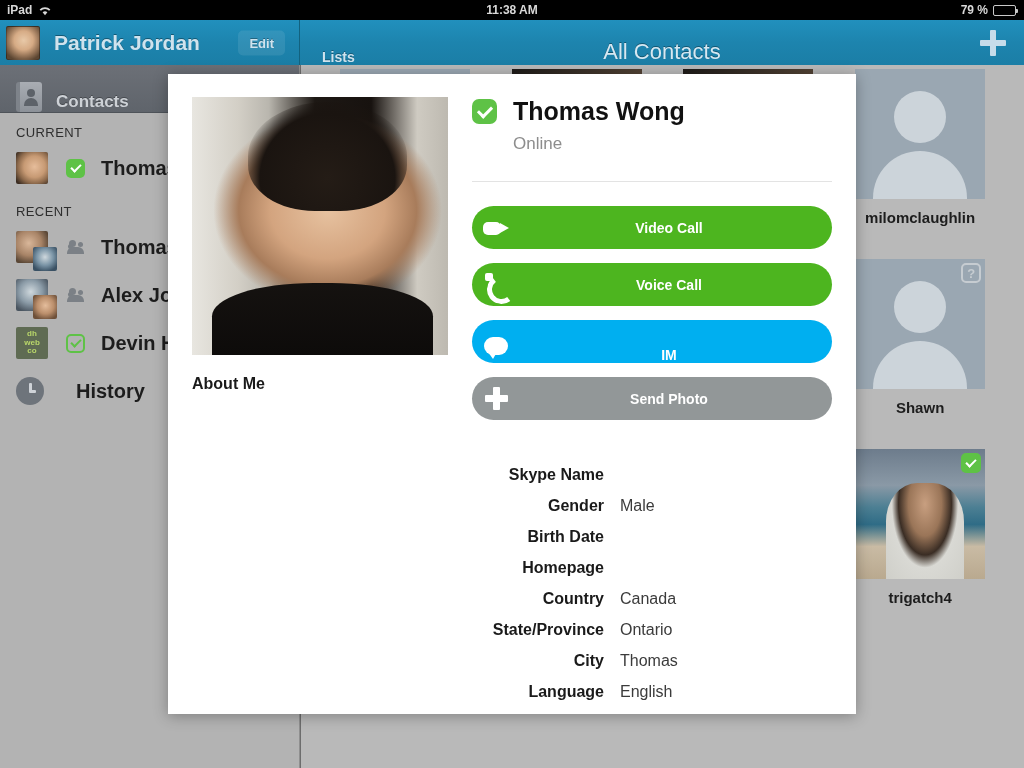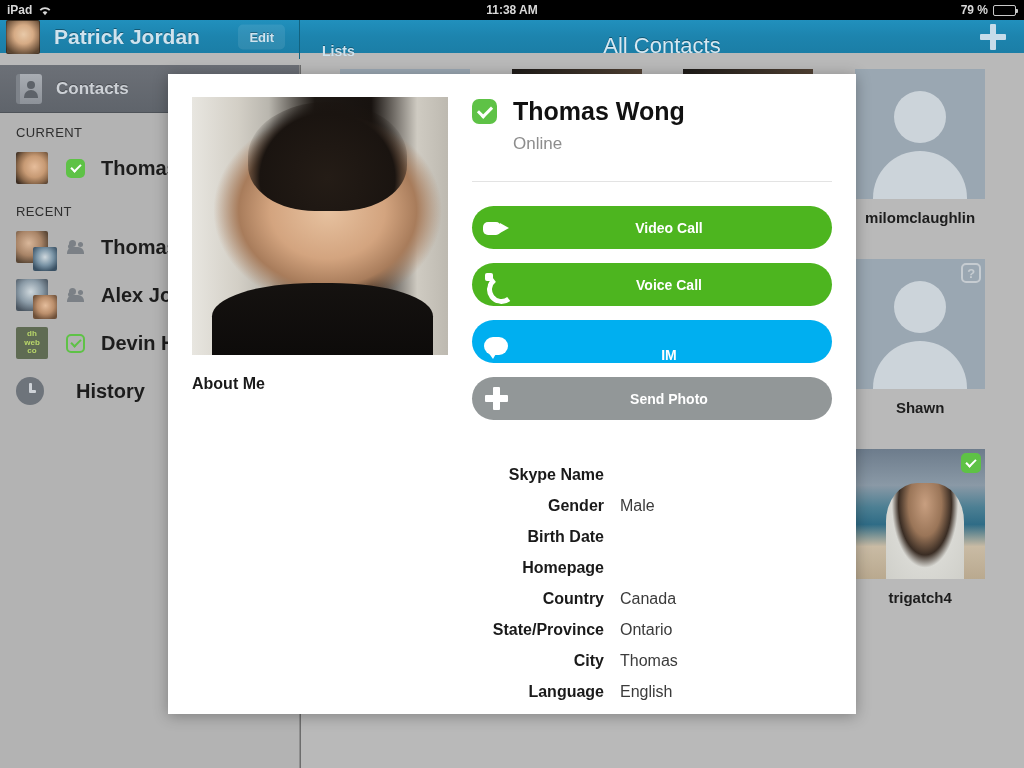--- a/index.html
+++ b/index.html
@@ -67,21 +67,21 @@
     top: 20px; left: 0;
     width: 1024px; height: 748px;
     background: #b9b9b9;
     overflow: hidden;
   }
 
   
   .navbar {
     position: absolute;
     top: 0; left: 0;
-    width: 1024px; height: 33px;
+    width: 1024px; height: 45px;
     background: linear-gradient(to bottom, #2190bd 0%, #1d84ae 50%, #1b7ea6 100%);
     display: flex;
     align-items: center;
   }
   .nav-left {
     width: 300px; height: 45px;
     display: flex; align-items: center;
     position: relative;
     border-right: 1px solid #12627f;
   }
@@ -154,21 +154,21 @@
   .sidebar {
     position: absolute;
     top: 45px; left: 0;
     width: 300px; height: 703px;
     background: #b3b3b3;
     border-right: 1px solid #8f8f8f;
   }
   .sb-header {
     height: 48px;
     background: linear-gradient(to bottom, #6c7077 0%, #5f646b 100%);
-    display: flex; align-items: center;
+    display: flex; align-items: flex-end;
     padding-left: 16px;
     border-bottom: 1px solid #4e5359;
   }
   .sb-header-icon {
     width: 26px; height: 30px;
     border-radius: 3px;
     background: linear-gradient(to bottom, #a9adb3, #8d9299);
     position: relative;
     border-left: 4px solid #7e838a;
   }

